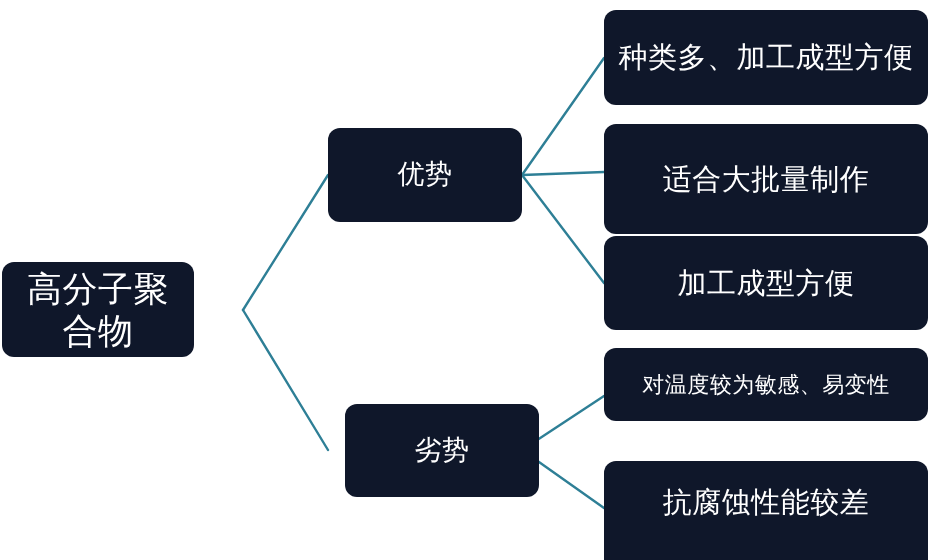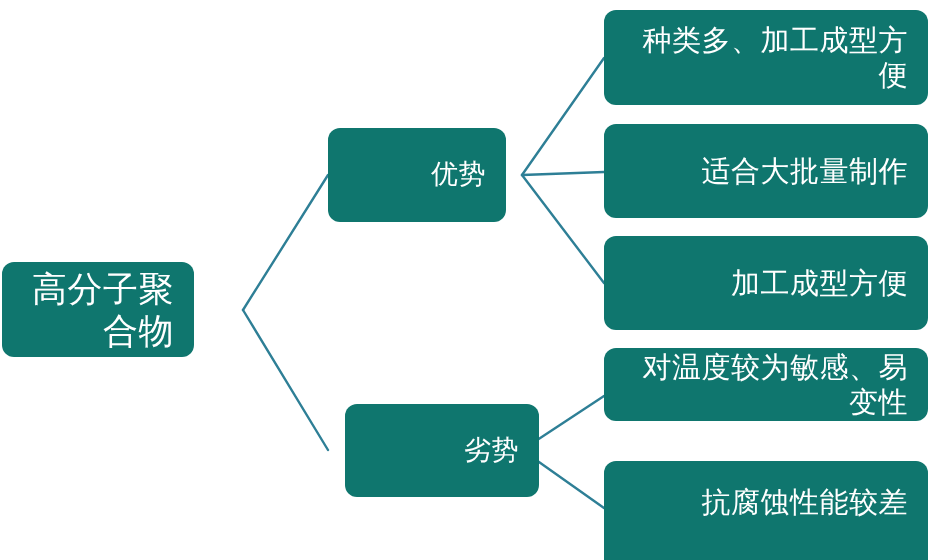--- a/index.html
+++ b/index.html
@@ -23,29 +23,29 @@
     position: absolute;
     left: 0;
     top: 0;
     width: 931px;
     height: 560px;
     pointer-events: none;
   }
 
   .node {
     position: absolute;
-    background: #0f766e;
+    background: #0f172a;
     border-radius: 12px;
     color: #ffffff;
     display: flex;
     align-items: center;
     justify-content: center;
-    text-align: right;
+    text-align: center;
     line-height: 1.18;
-    padding: 2px 20px;
+    padding: 2px 14px;
     letter-spacing: 0.5px;
     z-index: 2;
   }
 
   .node-label {
     display: block;
     width: 100%;
     white-space: pre-line;
   }
 
@@ -55,21 +55,21 @@
     top: 262px;
     width: 192px;
     height: 95px;
     font-size: 35px;
   }
 
   
   #node-advantages {
     left: 328px;
     top: 128px;
-    width: 178px;
+    width: 194px;
     height: 94px;
     font-size: 27px;
   }
 
   #node-disadvantages {
     left: 328px;
     top: 404px;
     width: 194px;
     height: 93px;
     font-size: 27px;
@@ -82,39 +82,39 @@
     top: 10px;
     width: 324px;
     height: 95px;
     font-size: 29px;
   }
 
   #node-adv-1 {
     left: 604px;
     top: 124px;
     width: 324px;
-    height: 94px;
+    height: 110px;
     font-size: 29px;
   }
 
   #node-adv-2 {
     left: 604px;
     top: 236px;
     width: 324px;
     height: 94px;
     font-size: 29px;
   }
 
   
   #node-dis-0 {
     left: 604px;
     top: 348px;
     width: 324px;
     height: 73px;
-    font-size: 29px;
+    font-size: 22px;
   }
 
   #node-dis-1 {
     left: 604px;
     top: 461px;
     width: 324px;
     height: 99px;
     border-bottom-left-radius: 0;
     border-bottom-right-radius: 0;
     font-size: 29px;

